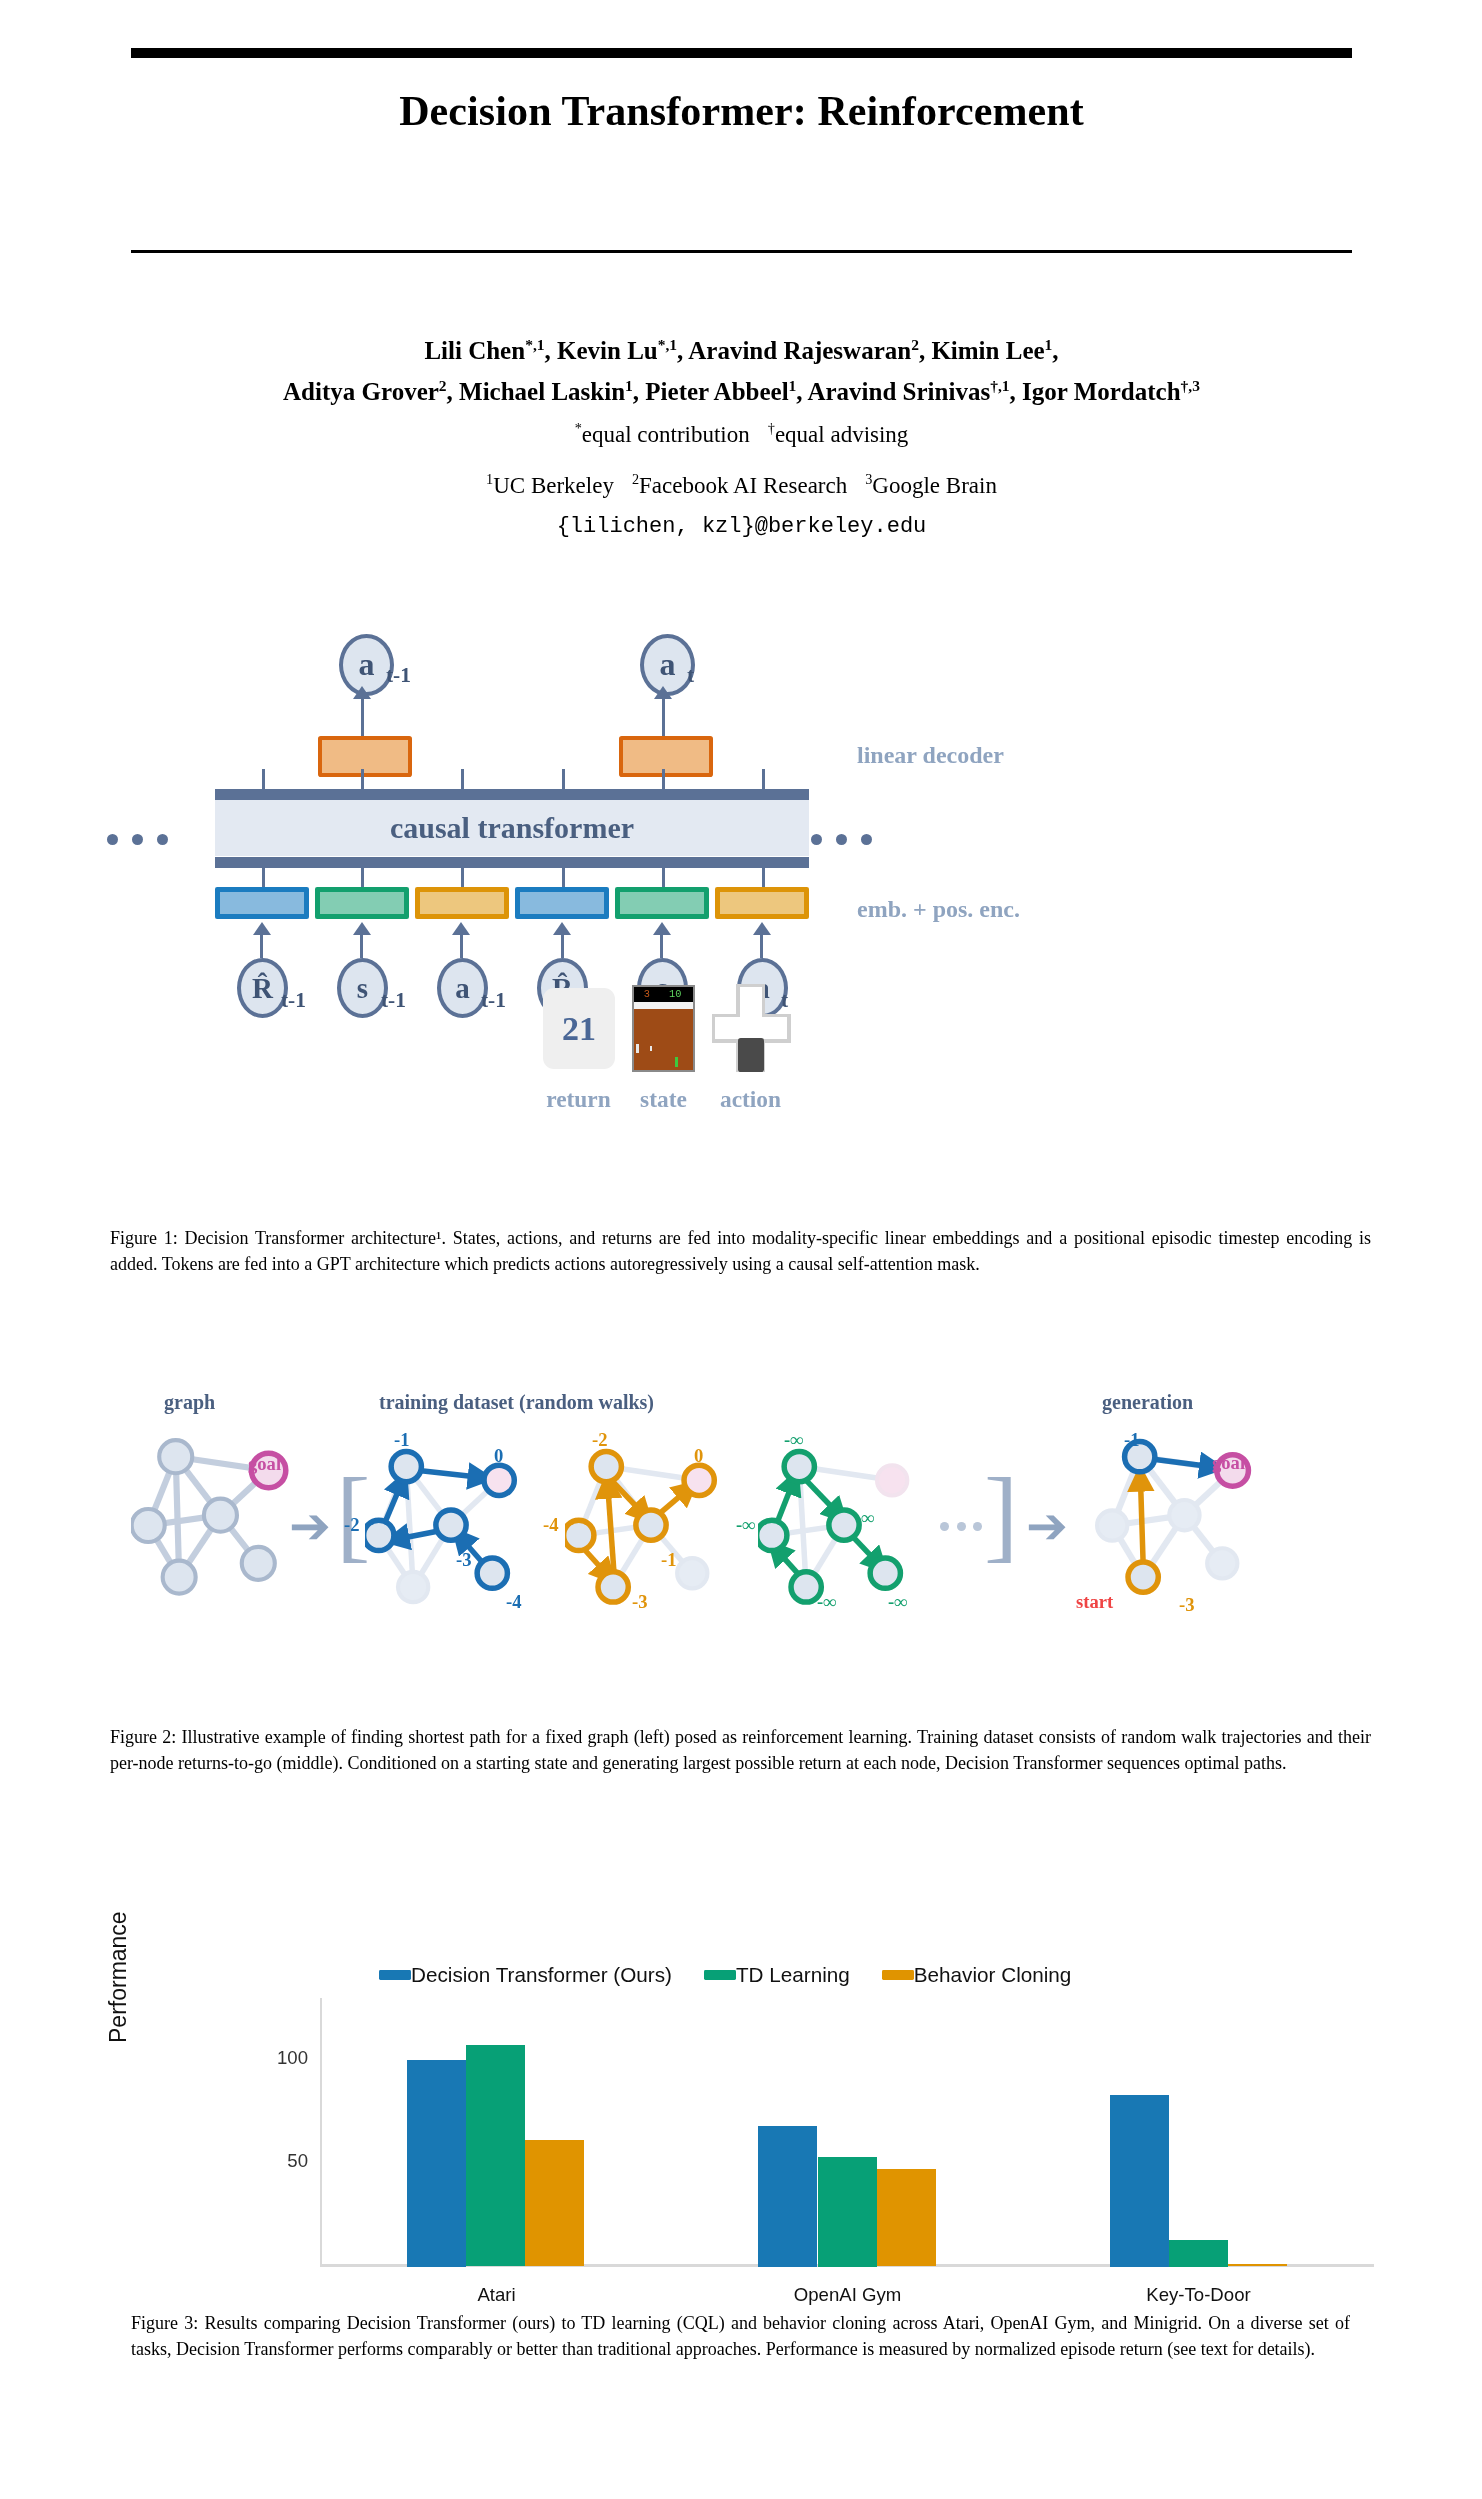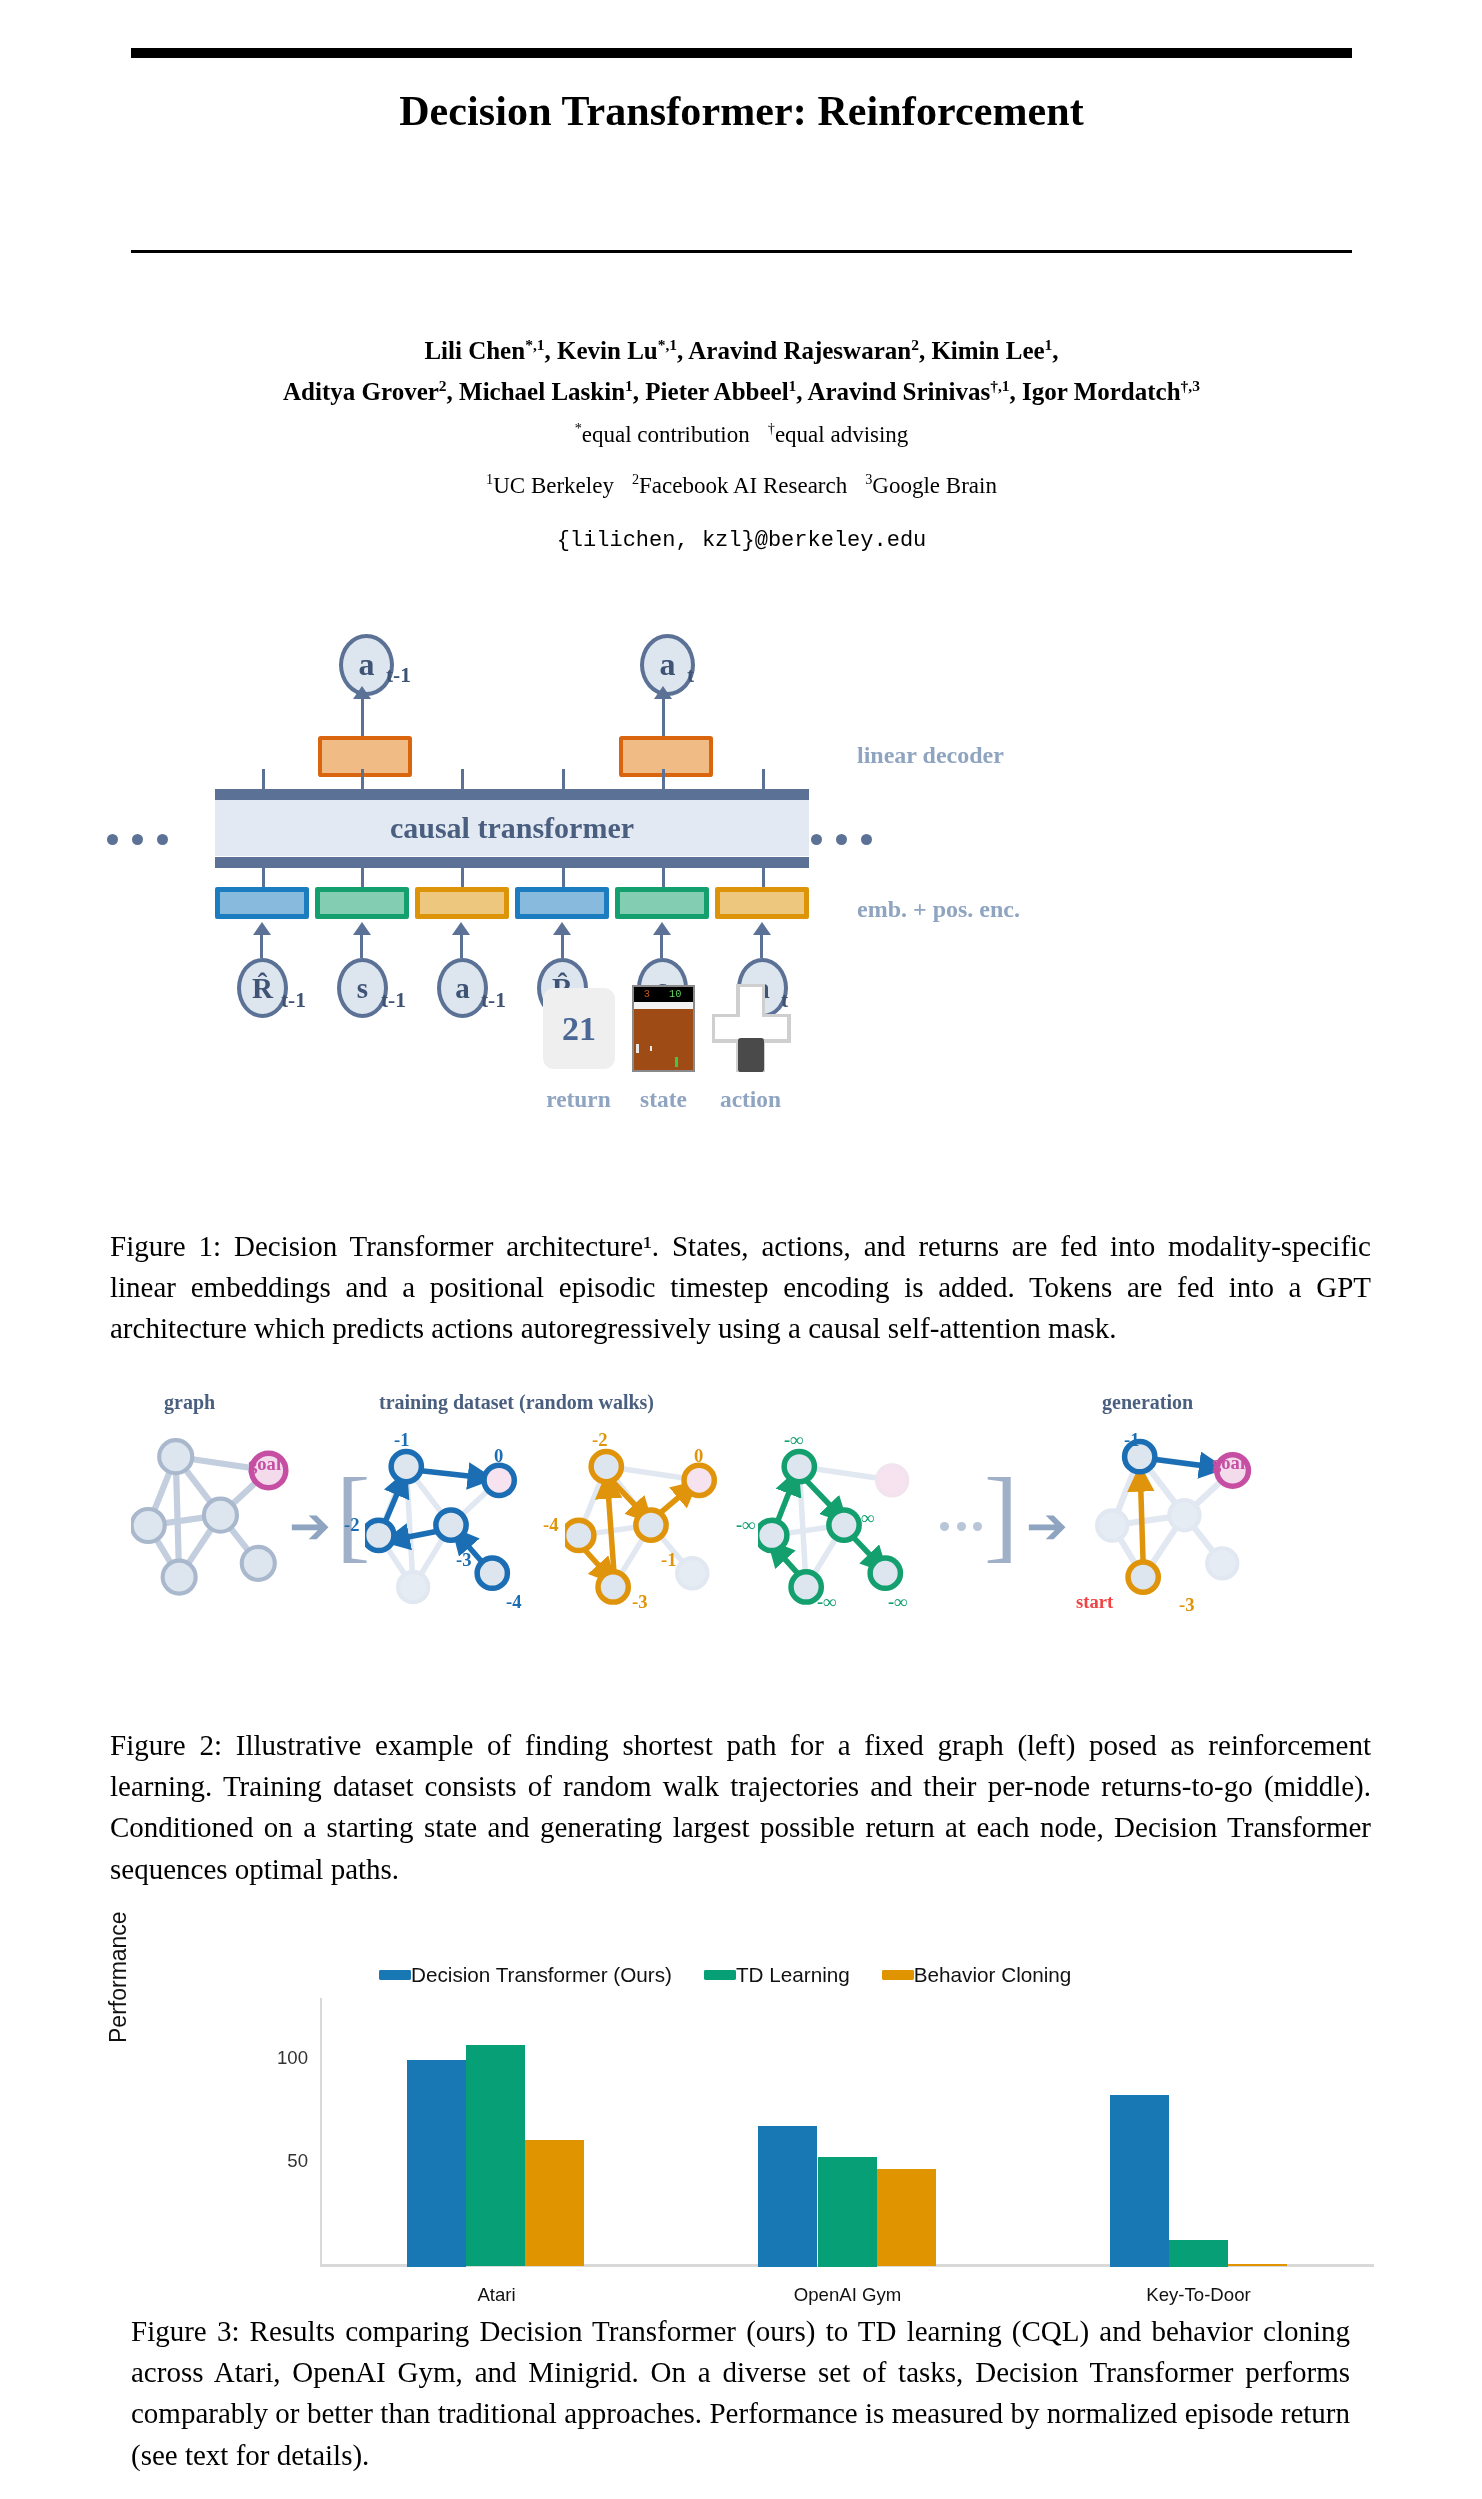--- a/index.html
+++ b/index.html
@@ -21,21 +21,21 @@
     position:absolute; left:131px; top:86px; width:1221px;
     text-align:center; font-size:42px; font-weight:bold; line-height:1.22;
     letter-spacing:0.1px;
   }
 
   
   .authors { position:absolute; left:131px; top:331px; width:1221px; text-align:center; }
   .auth-line { font-size:25px; font-weight:bold; line-height:1.62; }
   .note-line { font-size:23px; line-height:1.62; margin-top:4.1px; }
   .aff-line  { font-size:23px; line-height:1.62; margin-top:14px; }
-  .mail-line { font-size:22px; line-height:1.62; margin-top:18px;
+  .mail-line { font-size:22px; line-height:1.62; margin-top:4px;
                font-family:"Liberation Mono", monospace; }
   sup { font-size:.62em; vertical-align:super; line-height:0; }
   .sp { display:inline-block; width:18px; }
 
   
   .fig1 { position:absolute; left:117px; top:620px; width:1254px; height:551px; }
   .f1-circ {
     position:absolute; border:4.8px solid #5b7196; background:#dde5ef;
     border-radius:50%; display:flex; align-items:center; justify-content:center;
     color:#3f5475; font-weight:bold; font-family:"Liberation Serif", serif;
@@ -65,21 +65,21 @@
 
   .icon-return {
     position:absolute; background:#efefef; border-radius:11px;
     display:flex; align-items:center; justify-content:center;
     font-size:34px; font-weight:bold; color:#4a6punk;
   }
   .icon-caption { position:absolute; font-size:23.4px; font-weight:bold; color:#8fa4c0; }
 
   
   .caption {
-    position:absolute; font-size:29px; line-height:1.42; text-align:justify;
+    position:absolute; font-size:18px; line-height:1.42; text-align:justify;
     color:#000;
   }
 
   
   .fig2 { position:absolute; left:117px; top:1391px; width:1254px; height:289px; }
   .f2-title { position:absolute; font-size:20px; font-weight:bold; color:#4a5f80; }
   .f2-lbl   { position:absolute; font-size:18.6px; font-weight:bold; }
   .f2-bigarrow { position:absolute; color:#8fa4c0; font-size:50px; line-height:1; }
   .f2-brk { position:absolute; color:#9fb0c8; font-size:103px; line-height:1; font-weight:300; }
   .f2-dots { position:absolute; display:flex; gap:7.6px; }

